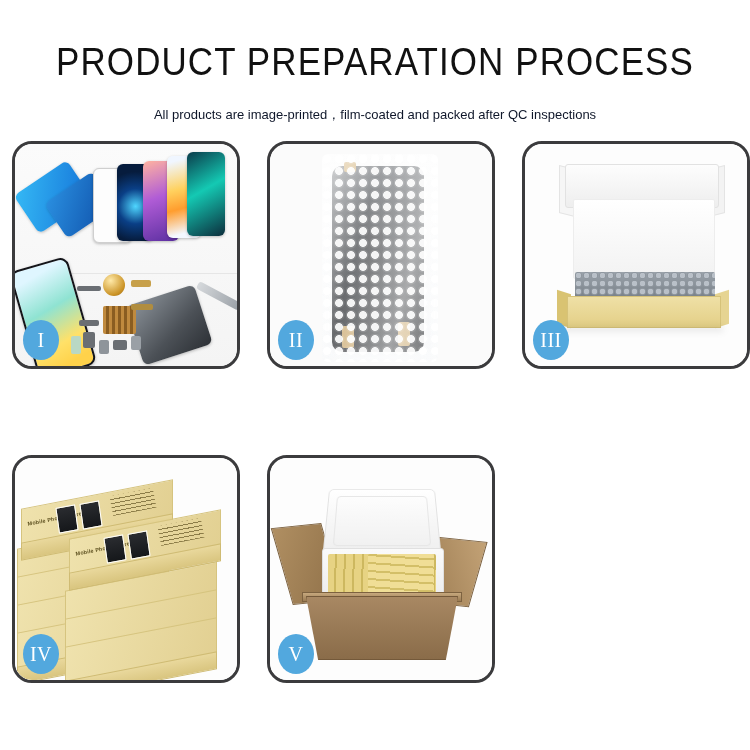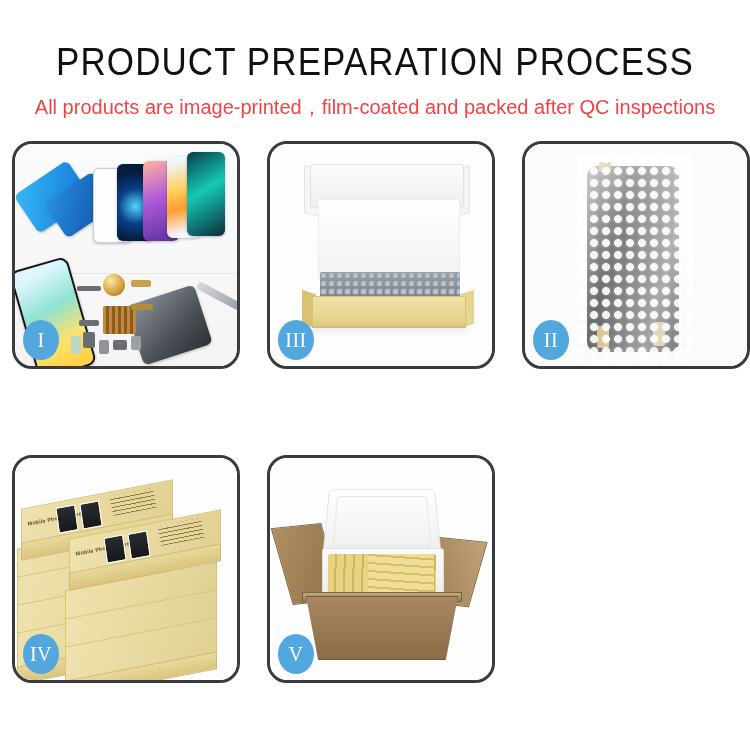--- a/index.html
+++ b/index.html
@@ -24,24 +24,24 @@
     letter-spacing: 1.2px;
     color: #111111;
     margin: 0;
     padding-top: 42px;
     line-height: 40px;
     transform: scaleX(0.92);
     white-space: nowrap;
   }
   #page-subtitle {
     font-family: "Liberation Sans", sans-serif;
-    font-size: 20px;
+    font-size: 13px;
     font-weight: 400;
-    color: #ef4444;
-    margin: 4px;
+    color: #0f172a;
+    margin: 12px;
     padding-top: 12px;
     line-height: 18px;
     white-space: nowrap;
   }
 
   
   #panel-grid {
     position: absolute;
     left: 12px;
     top: 141px;
@@ -354,46 +354,46 @@
       <div class="part" style="left:116px;top:192px;width:10px;height:14px;background:#9aa0a6;"></div>
       <div class="part" style="left:56px;top:192px;width:10px;height:18px;background:#b9d8c4;"></div>
       <div class="part" style="left:116px;top:160px;width:22px;height:6px;background:#b08d3f;"></div>
       <div class="tweezers"></div>
     </div>
     <div class="step-badge">I</div>
   </div>
 
   <div class="panel">
     <div class="panel-photo">
+      <div class="p2-bg"></div>
+      <div class="p2-screen"></div>
+      <div class="p2-flex"></div>
+      <div class="p2-tab" style="left:74px;top:18px;width:12px;height:10px;"></div>
+      <div class="p2-tab" style="left:72px;top:182px;width:12px;height:22px;"></div>
+      <div class="p2-tab" style="left:128px;top:178px;width:12px;height:24px;"></div>
+      <div class="p2-wrap"></div>
+      <div class="p2-sheen"></div>
+    </div>
+    <div class="step-badge">II</div>
+  </div>
+
+  <div class="panel">
+    <div class="panel-photo">
       <div class="p3-bg"></div>
       <div class="p3-lidL"></div>
       <div class="p3-lidR"></div>
       <div class="p3-lidback"></div>
       <div class="p3-foam"></div>
       <div class="p3-bubble"></div>
       <div class="p3-sideL"></div>
       <div class="p3-sideR"></div>
       <div class="p3-front"></div>
       <div class="p3-shadow"></div>
     </div>
     <div class="step-badge">III</div>
-  </div>
-
-  <div class="panel">
-    <div class="panel-photo">
-      <div class="p2-bg"></div>
-      <div class="p2-screen"></div>
-      <div class="p2-flex"></div>
-      <div class="p2-tab" style="left:74px;top:18px;width:12px;height:10px;"></div>
-      <div class="p2-tab" style="left:72px;top:182px;width:12px;height:22px;"></div>
-      <div class="p2-tab" style="left:128px;top:178px;width:12px;height:24px;"></div>
-      <div class="p2-wrap"></div>
-      <div class="p2-sheen"></div>
-    </div>
-    <div class="step-badge">II</div>
   </div>
 
   <div class="panel">
     <div class="panel-photo">
       <div class="p4-bg"></div>
 
       <div class="kbox" style="left:2px;top:76px;">
         <div class="top"></div>
           <div class="front"></div>
       </div>

